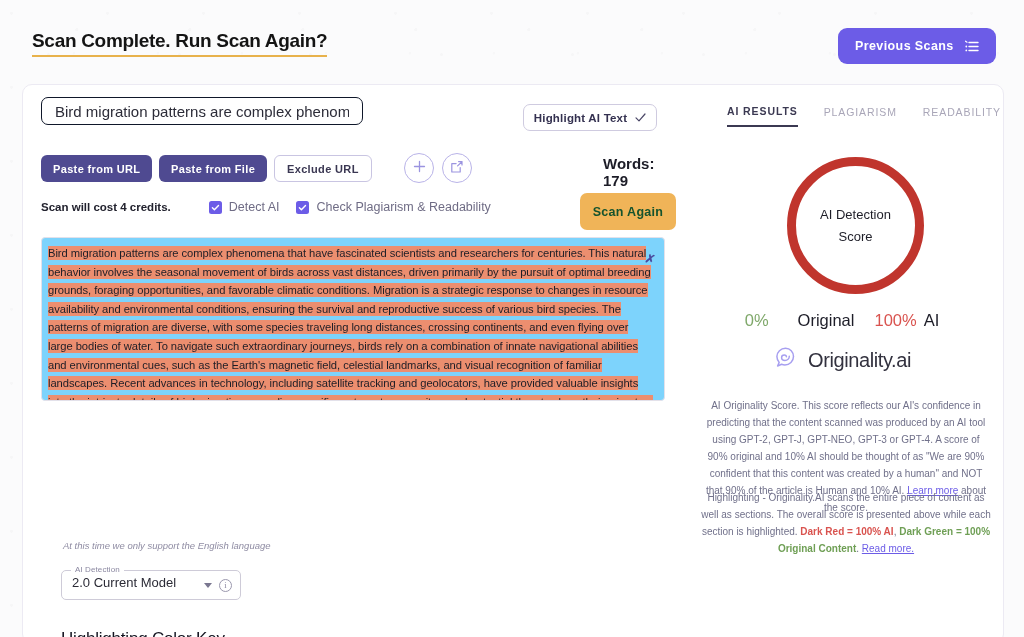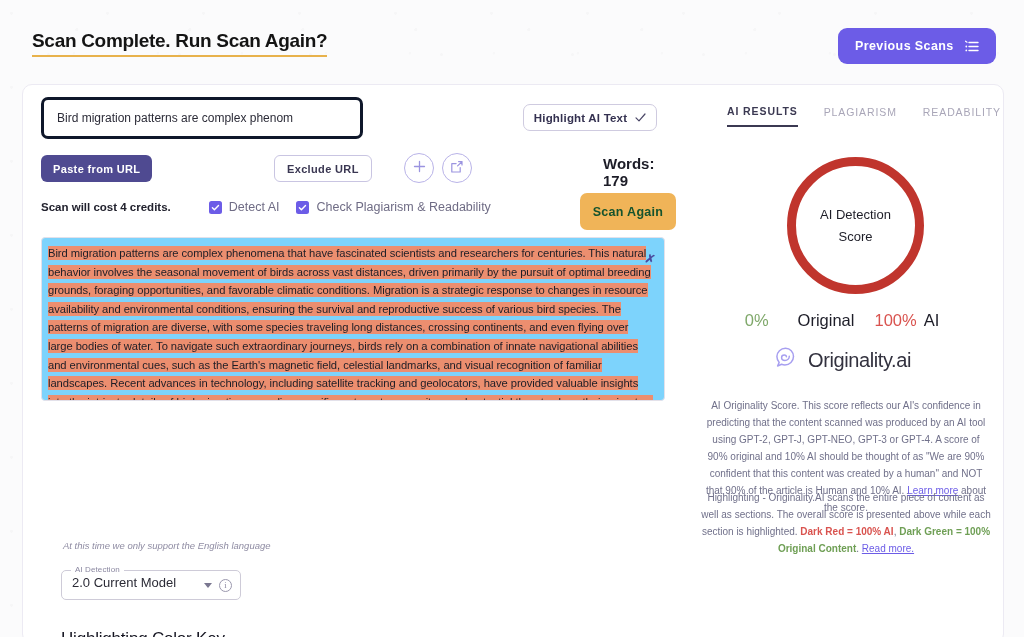--- a/index.html
+++ b/index.html
@@ -85,26 +85,26 @@
     left: 0; top: 0;
     width: 648px;
     height: 100%;
   }
 
   #title-input {
     position: absolute;
     left: 18px;
     top: 12px;
     width: 322px;
-    height: 42px;
-    border: 3px solid #0f172a;
+    height: 28px;
+    border: 1px solid #0f172a;
     border-radius: 7px;
     padding: 0 13px;
     font-family: "Liberation Sans", sans-serif;
-    font-size: 12px;
+    font-size: 15px;
     color: #2c2c38;
     background: #fff;
     outline: none;
   }
 
   .src-btn {
     position: absolute;
     top: 70px;
     height: 27px;
     border-radius: 6px;
@@ -415,20 +415,21 @@
   </button>
 </div>
 
 <div id="main-card">
 
   <div id="left-col">
 
     <input id="title-input" type="text" value="Bird migration patterns are complex phenom" style="">
 
     <button class="src-btn" id="paste-from-url-button">Paste from URL</button>
+    <button class="src-btn" id="paste-from-file-button">Paste from File</button>
     <button class="src-btn" id="exclude-url-button">Exclude URL</button>
 
     <button class="circle-icon-btn" id="add-button">
       <span>
         <svg width="13" height="13" viewBox="0 0 13 13">
             <path d="M6.5 1.5v10M1.5 6.5h10" stroke="#9b94e0" stroke-width="1.3" stroke-linecap="round"></path>
           </svg>
       </span>
     </button>
     <button class="circle-icon-btn" id="export-button">

